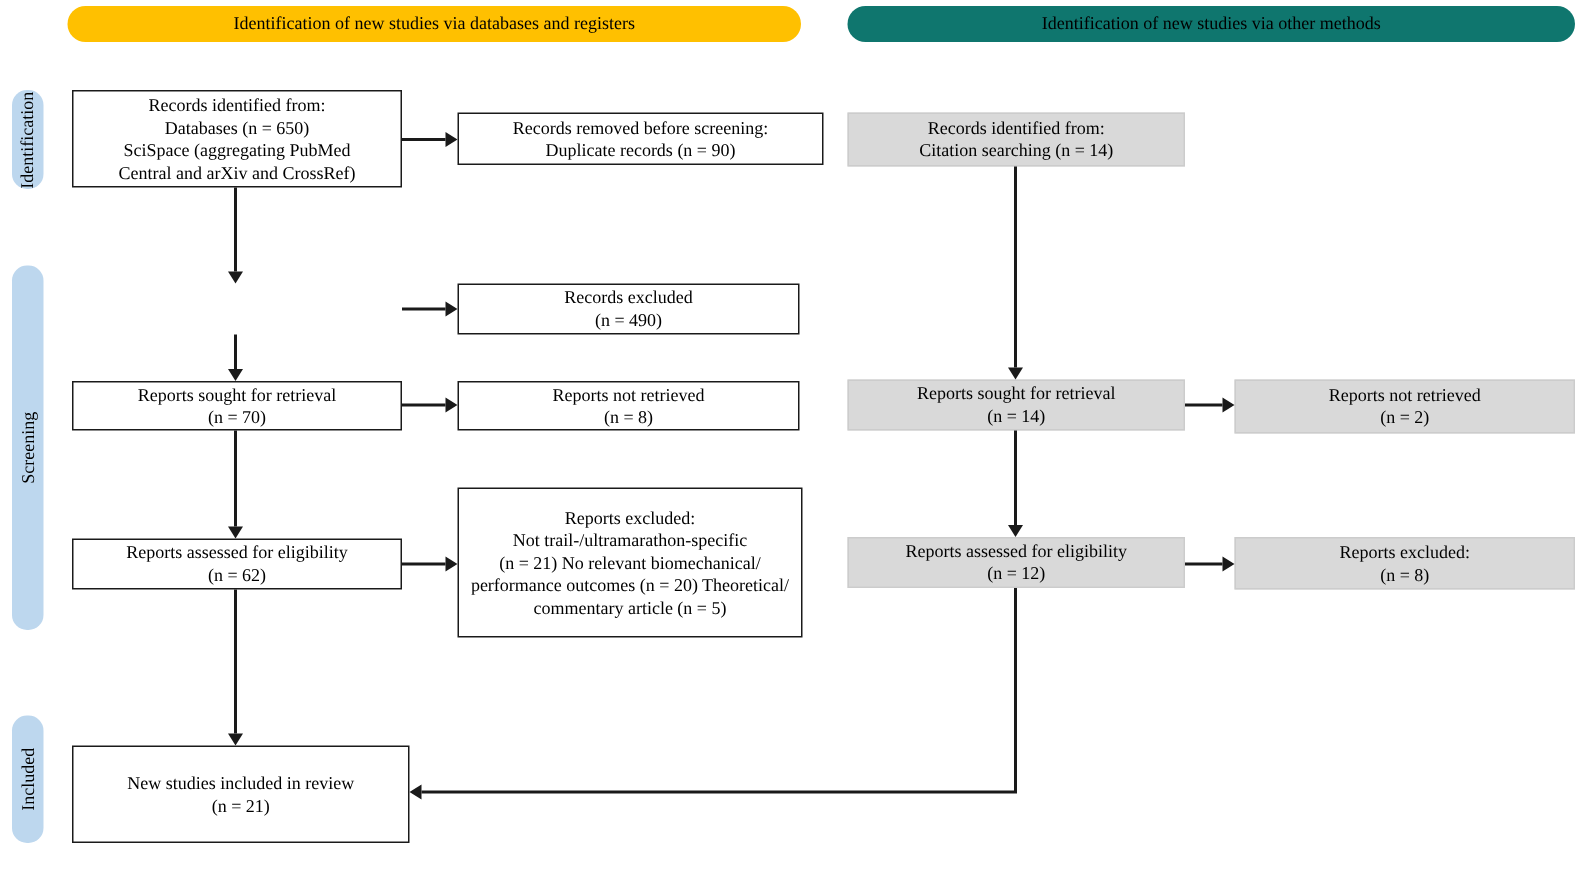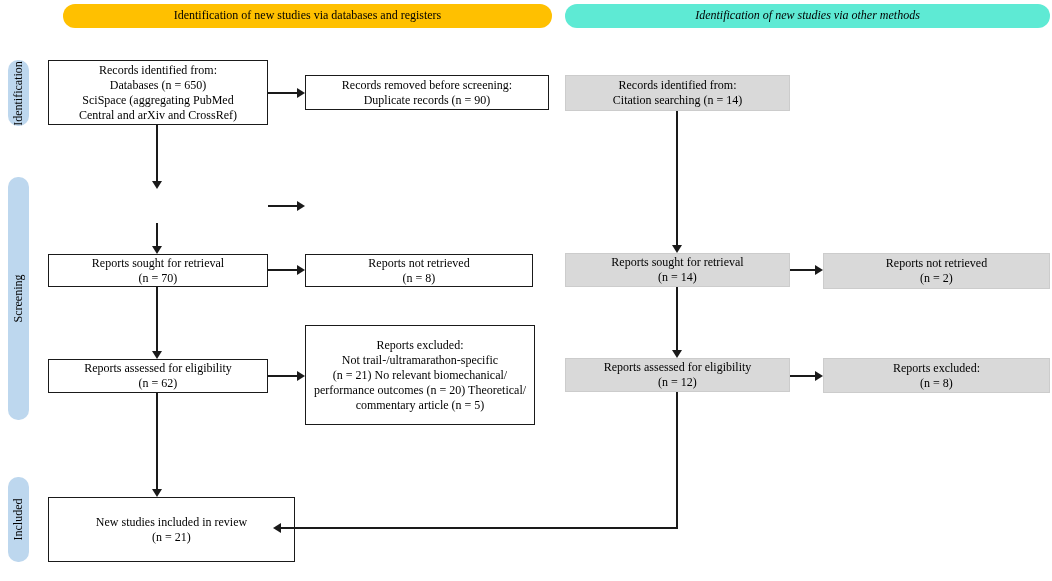--- a/index.html
+++ b/index.html
@@ -16,21 +16,21 @@
     position: absolute;
     border-radius: 13px;
     display: flex;
     align-items: center;
     justify-content: center;
     text-align: center;
     font-size: 12px;
     line-height: 1.1;
   }
   .pill.yellow { background: #FFC000; }
-  .pill.gray   { background: #5eead4; font-style: italic; }
+  .pill.gray   { background: #0f766e; }
   .stage {
     position: absolute;
     background: #BDD7EE;
     border-radius: 10px;
     display: flex;
     align-items: center;
     justify-content: center;
   }
   .stage span {
     transform: rotate(-90deg);
@@ -55,51 +55,53 @@
   .arr { position: absolute; width: 0; height: 0; }
   .arr.down  { border-left: 5px solid transparent; border-right: 5px solid transparent; border-top: 8px solid #1a1a1a; }
   .arr.right { border-top: 5px solid transparent; border-bottom: 5px solid transparent; border-left: 8px solid #1a1a1a; }
   .arr.left  { border-top: 5px solid transparent; border-bottom: 5px solid transparent; border-right: 8px solid #1a1a1a; }
 </style>
 </head>
 <body>
 
 <div id="canvas">
 
-  <div class="pill yellow" style="left:63px;top:4px;width:489px;height:24px">Identification of new studies via databases and registers</div>
+  <div class="pill yellow" style="left:45px;top:4px;width:489px;height:24px">Identification of new studies via databases and registers</div>
   <div class="pill gray" style="left:565px;top:4px;width:485px;height:24px">Identification of new studies via other methods</div>
 
   <div class="stage" style="left:8px;top:60px;width:21px;height:66px">
     <span>Identification</span>
   </div>
   <div class="stage" style="left:8px;top:177px;width:21px;height:243px">
     <span>Screening</span>
   </div>
   <div class="stage" style="left:8px;top:477px;width:21px;height:85px">
     <span>Included</span>
   </div>
 
   <div class="box wb" style="left:48px;top:60px;width:220px;height:65px">Records identified from:
 Databases (n = 650)
 SciSpace (aggregating PubMed
 Central and arXiv and CrossRef)</div>
   <div class="box wb" style="left:305px;top:75px;width:244px;height:35px">Records removed before screening:
 Duplicate records (n = 90)</div>
+  <div class="box wb" style="left:305px;top:189px;width:228px;height:34px">Records excluded
+(n = 490)</div>
   <div class="box wb" style="left:48px;top:254px;width:220px;height:33px">Reports sought for retrieval
 (n = 70)</div>
   <div class="box wb" style="left:305px;top:254px;width:228px;height:33px">Reports not retrieved
 (n = 8)</div>
   <div class="box wb" style="left:48px;top:359px;width:220px;height:34px">Reports assessed for eligibility
 (n = 62)</div>
   <div class="box wb" style="left:305px;top:325px;width:230px;height:100px">Reports excluded:
 Not trail-/ultramarathon-specific
 (n = 21) No relevant biomechanical/
 performance outcomes (n = 20) Theoretical/
 commentary article (n = 5)</div>
-  <div class="box wb" style="left:48px;top:497px;width:247px;height:65px">New studies included in review
+  <div class="box wb" style="left:48px;top:497px;width:225px;height:65px">New studies included in review
 (n = 21)</div>
 
   <div class="box gb" style="left:565px;top:75px;width:225px;height:36px">Records identified from:
 Citation searching (n = 14)</div>
   <div class="box gb" style="left:565px;top:253px;width:225px;height:34px">Reports sought for retrieval
 (n = 14)</div>
   <div class="box gb" style="left:823px;top:253px;width:227px;height:36px">Reports not retrieved
 (n = 2)</div>
   <div class="box gb" style="left:565px;top:358px;width:225px;height:34px">Reports assessed for eligibility
 (n = 12)</div>

